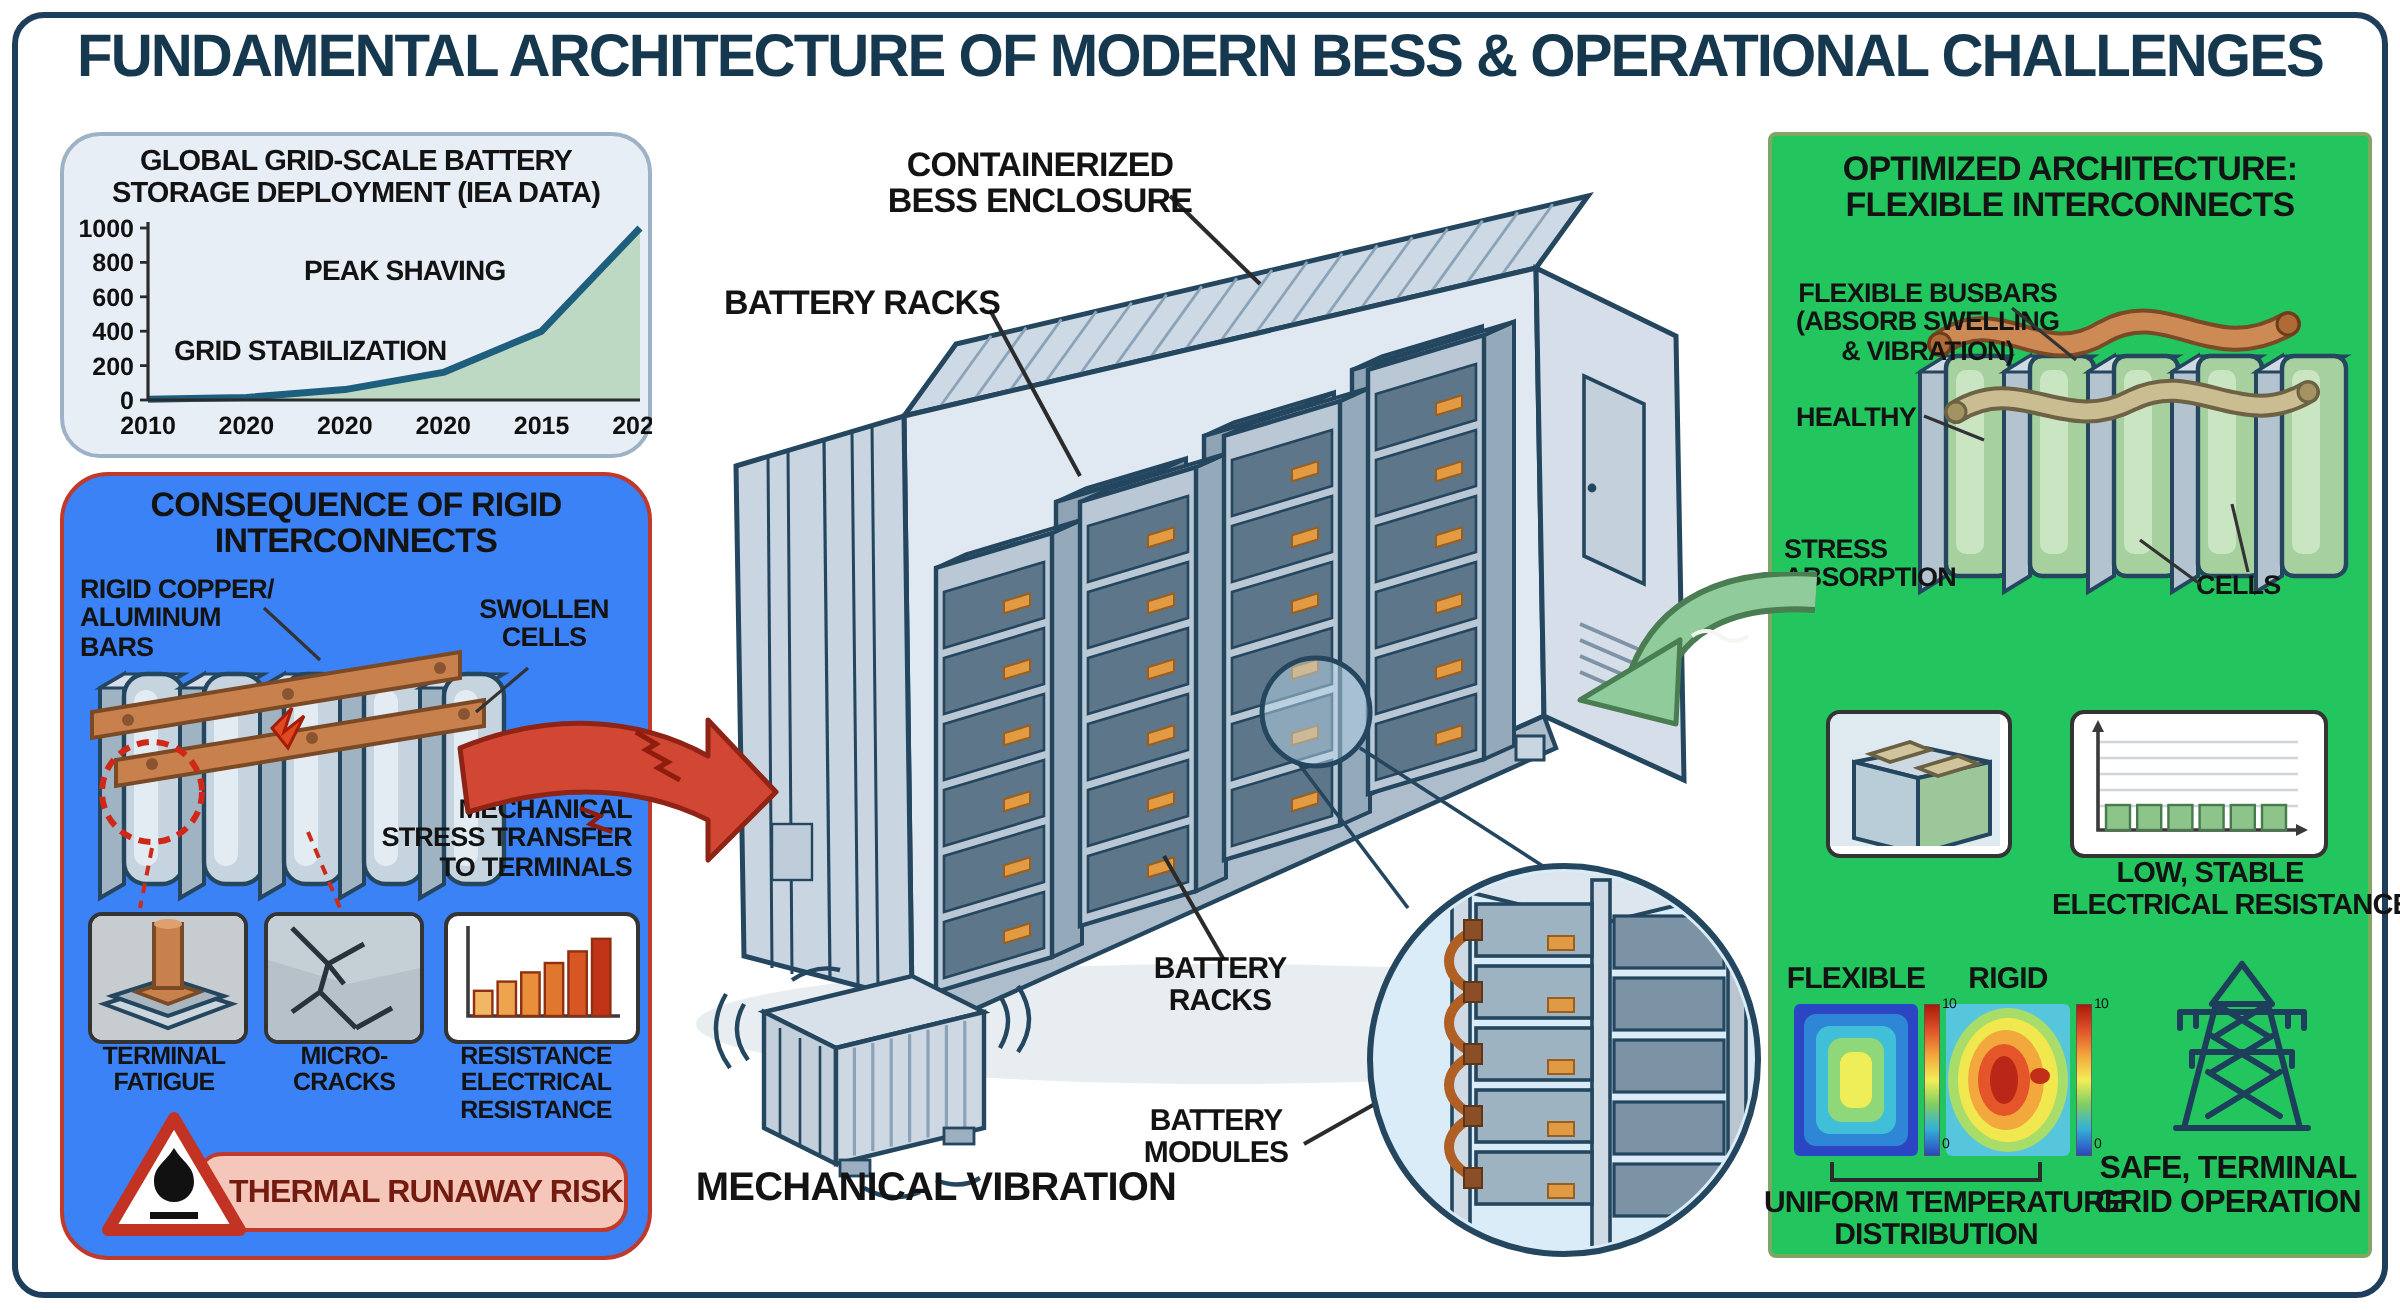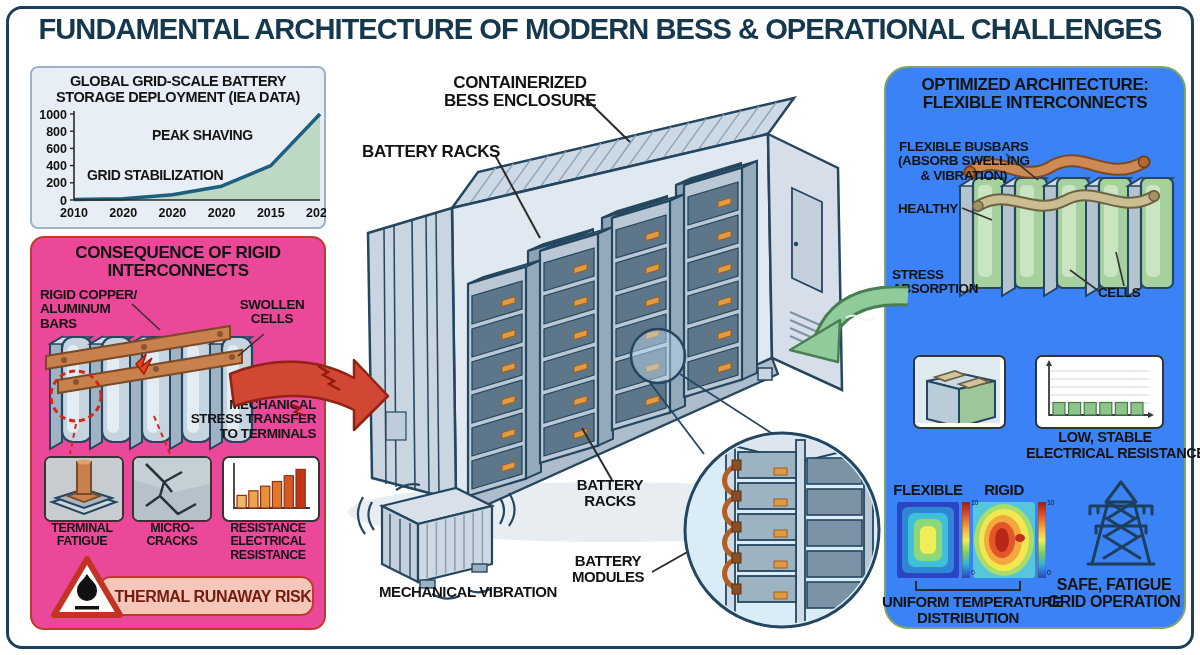--- a/index.html
+++ b/index.html
@@ -264,21 +264,21 @@
     <polyline points="64,56 74,60 69,64 80,68" fill="none" stroke="#8f1c0d" stroke-width="2.2"></polyline>
   </svg>
 
   <svg style="position:absolute;left:784px;top:286px;z-index:5" width="128" height="118" viewBox="0 0 128 118">
     <path d="M124,10 Q58,6 40,52" fill="none" stroke="#4a7d52" stroke-width="21"></path>
     <path d="M124,10 Q58,6 40,52" fill="none" stroke="#8fcb9b" stroke-width="15"></path>
     <polygon points="6,64 56,34 54,76" fill="#8fcb9b" stroke="#4a7d52" stroke-width="2.5" stroke-linejoin="round"></polygon>
     <path d="M62,32 q7,-5 14,0 q7,5 14,0" fill="none" stroke="#f2f8f0" stroke-width="2"></path>
   </svg>
 
-  <div class="panel" style="left:30px;top:66px;width:296px;height:163px;background:#e8eef5;border:2px solid #9db1c7;border-radius:8px;">
+  <div class="panel" style="left:30px;top:66px;width:296px;height:163px;background:#e8eef5;border:2px solid #9db1c7;border-radius:20px;">
     <div class="lb" style="left:0;width:100%;top:6px;font-size:14.5px;">
       <span>GLOBAL GRID-SCALE BATTERY</span><br>
       <span>STORAGE DEPLOYMENT (IEA DATA)</span>
     </div>
     <svg id="iea-plot" style="position:absolute;left:2px;top:38px;" width="292" height="122" viewBox="0 0 292 122">
         <path d="M40,94 L40.0,93.6 L89.2,92.7 L138.4,88.8 L187.6,80.2 L236.8,59.6 L286.0,8.0 L286,94 Z" fill="#bdd9c3"></path>
         <path d="M40.0,93.6 L89.2,92.7 L138.4,88.8 L187.6,80.2 L236.8,59.6 L286.0,8.0" fill="none" stroke="#1d5f7d" stroke-width="3.5" stroke-linejoin="round"></path>
         <line x1="40" y1="5" x2="40" y2="94" stroke="#2b2b2b" stroke-width="1.6"></line>
         <line x1="40" y1="94" x2="286" y2="94" stroke="#2b2b2b" stroke-width="1.6"></line>
         <line x1="36" y1="8" x2="40" y2="8" stroke="#2b2b2b" stroke-width="1.4"></line>
@@ -297,21 +297,21 @@
         <text x="89.2" y="111" text-anchor="middle" font-size="12.5" font-weight="bold" fill="#101010">2020</text>
         <text x="138.4" y="111" text-anchor="middle" font-size="12.5" font-weight="bold" fill="#101010">2020</text>
         <text x="187.6" y="111" text-anchor="middle" font-size="12.5" font-weight="bold" fill="#101010">2020</text>
         <text x="236.8" y="111" text-anchor="middle" font-size="12.5" font-weight="bold" fill="#101010">2015</text>
         <text x="286" y="111" text-anchor="middle" font-size="12.5" font-weight="bold" fill="#101010">2020</text>
       </svg>
     <div class="lb" style="left:120px;top:60px;font-size:14px;">PEAK SHAVING</div>
     <div class="lb" style="left:55px;top:100px;font-size:14px;">GRID STABILIZATION</div>
   </div>
 
-  <div class="panel" style="left:30px;top:236px;width:296px;height:394px;background:#ec4899;border:2.5px solid #c03a2b;border-radius:14px;">
+  <div class="panel" style="left:30px;top:236px;width:296px;height:394px;background:#3b82f6;border:2.5px solid #c03a2b;border-radius:24px;">
     <div class="lb" style="left:0;width:100%;top:6px;font-size:17px;">
       <span>CONSEQUENCE OF RIGID</span><br>
       <span>INTERCONNECTS</span>
     </div>
     <div class="lb" style="left:8px;top:50px;font-size:13.5px;text-align:left;">
       <span>RIGID COPPER/</span><br>
       <span>ALUMINUM</span><br>
       <span>BARS</span>
     </div>
     <div class="lb" style="left:196px;top:60px;width:88px;font-size:13.5px;">
@@ -421,21 +421,21 @@
     <div style="position:absolute;left:66px;top:338px;width:216px;height:40px;background:#f5c6ba;border:2.5px solid #c03a2b;border-radius:13px;z-index:3;box-sizing:border-box;">
       <div class="lb" style="left:14px;right:0;top:10px;font-size:16px;color:#731b0e;position:absolute;">THERMAL RUNAWAY RISK</div>
     </div>
     <svg style="position:absolute;left:18px;top:316px;z-index:5;" width="74" height="68" viewBox="0 0 74 68">
       <path d="M37,5 L70,61 L4,61 Z" fill="#fff" stroke="#c23324" stroke-width="6" stroke-linejoin="round"></path>
       <path d="M37,20 c5,8 10,9 10,17 a10,10 0 1 1 -20,0 c0,-8 5,-9 10,-17 Z" fill="#111"></path>
       <rect x="25" y="52" width="24" height="3.5" fill="#111"></rect>
     </svg>
   </div>
 
-  <div class="panel" style="left:884px;top:66px;width:302px;height:563px;background:#3b82f6;border:2.5px solid #7fa763;border-radius:24px;">
+  <div class="panel" style="left:884px;top:66px;width:302px;height:563px;background:#22c55e;border:2.5px solid #7fa763;border-radius:4px;">
     <div class="lb" style="left:0;width:100%;top:8px;font-size:17px;">
       <span>OPTIMIZED ARCHITECTURE:</span><br>
       <span>FLEXIBLE INTERCONNECTS</span>
     </div>
     <div class="lb" style="left:12px;top:72px;font-size:13.5px;text-align:center;">
       <span>FLEXIBLE BUSBARS</span><br>
       <span>(ABSORB SWELLING</span><br>
       <span>&amp; VIBRATION)</span>
     </div>
     <div class="lb" style="left:12px;top:134px;font-size:13.5px;text-align:left;">HEALTHY</div>
@@ -567,32 +567,32 @@
       <g stroke="#1d3f5b" stroke-width="3" fill="none" stroke-linecap="round">
         <path d="M43,6 L28,26 M43,6 L58,26 M28,26 L58,26"></path>
         <path d="M12,30 L74,30 M12,30 L12,38 M74,30 L74,38 M20,30 L20,37 M66,30 L66,37"></path>
         <path d="M18,50 L68,50 M18,50 L18,57 M68,50 L68,57"></path>
         <path d="M30,26 L14,88 M56,26 L72,88"></path>
         <path d="M30,26 L56,42 M56,26 L30,42 M28,42 L58,60 M58,42 L28,60 M26,60 L62,82 M62,60 L26,82"></path>
         <path d="M10,88 L76,88"></path>
       </g>
     </svg>
     <div class="lb" style="left:154px;top:508px;width:148px;font-size:16px;">
-      <span>SAFE, FATIGUE</span><br>
+      <span>SAFE, TERMINAL</span><br>
       <span>GRID OPERATION</span>
     </div>
   </div>
 
   <div class="lb" style="left:438px;top:74px;width:164px;font-size:17px;">
     <span>CONTAINERIZED</span><br>
     <span>BESS ENCLOSURE</span>
   </div>
   <div class="lb" style="left:362px;top:143px;font-size:17px;text-align:center;">BATTERY RACKS</div>
   <div class="lb" style="left:574px;top:477px;width:72px;font-size:15px;">
     <span>BATTERY</span><br>
     <span>RACKS</span>
   </div>
   <div class="lb" style="left:566px;top:553px;width:84px;font-size:15px;">
     <span>BATTERY</span><br>
     <span>MODULES</span>
   </div>
-  <div class="lb" style="left:330px;top:584px;width:276px;font-size:15px;">MECHANICAL VIBRATION</div>
+  <div class="lb" style="left:330px;top:584px;width:276px;font-size:20px;">MECHANICAL VIBRATION</div>
 </div>
 
 </body></html>

